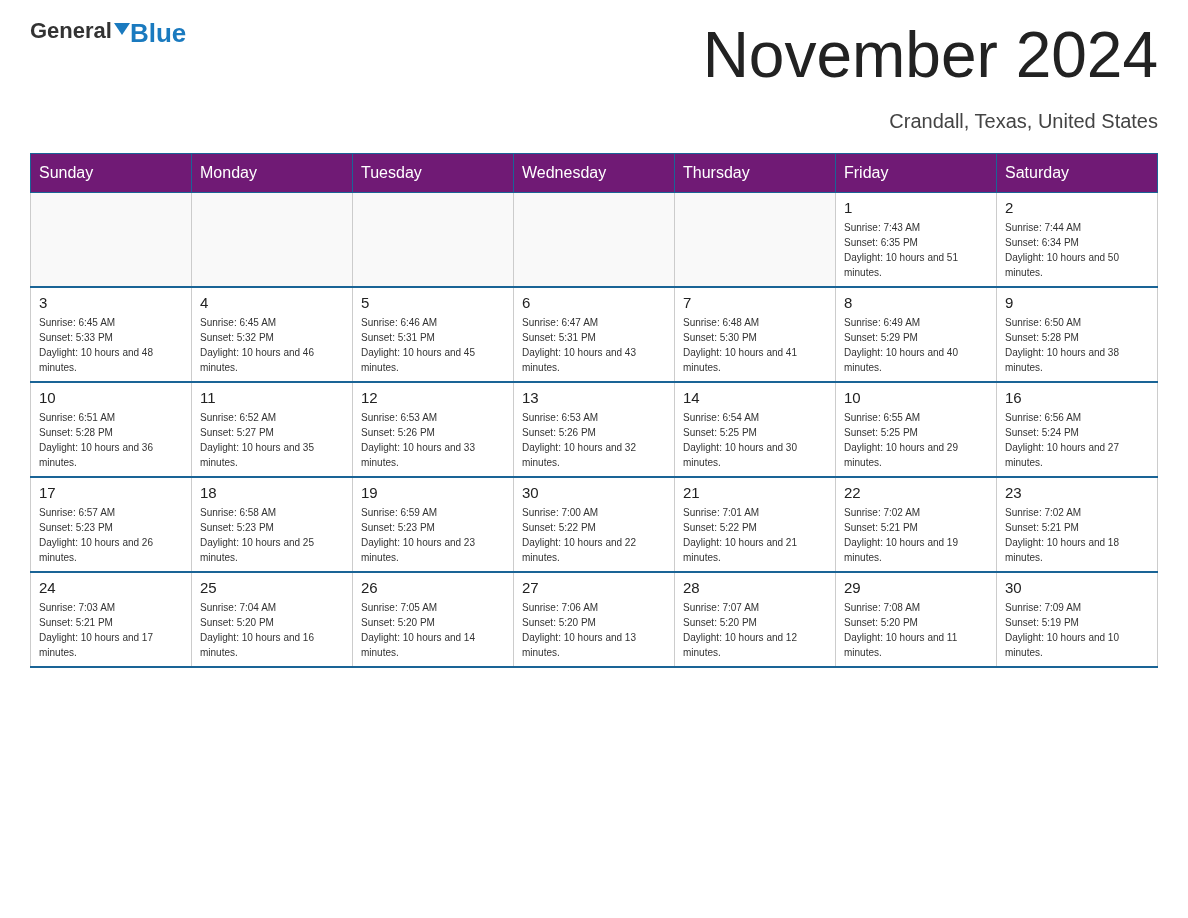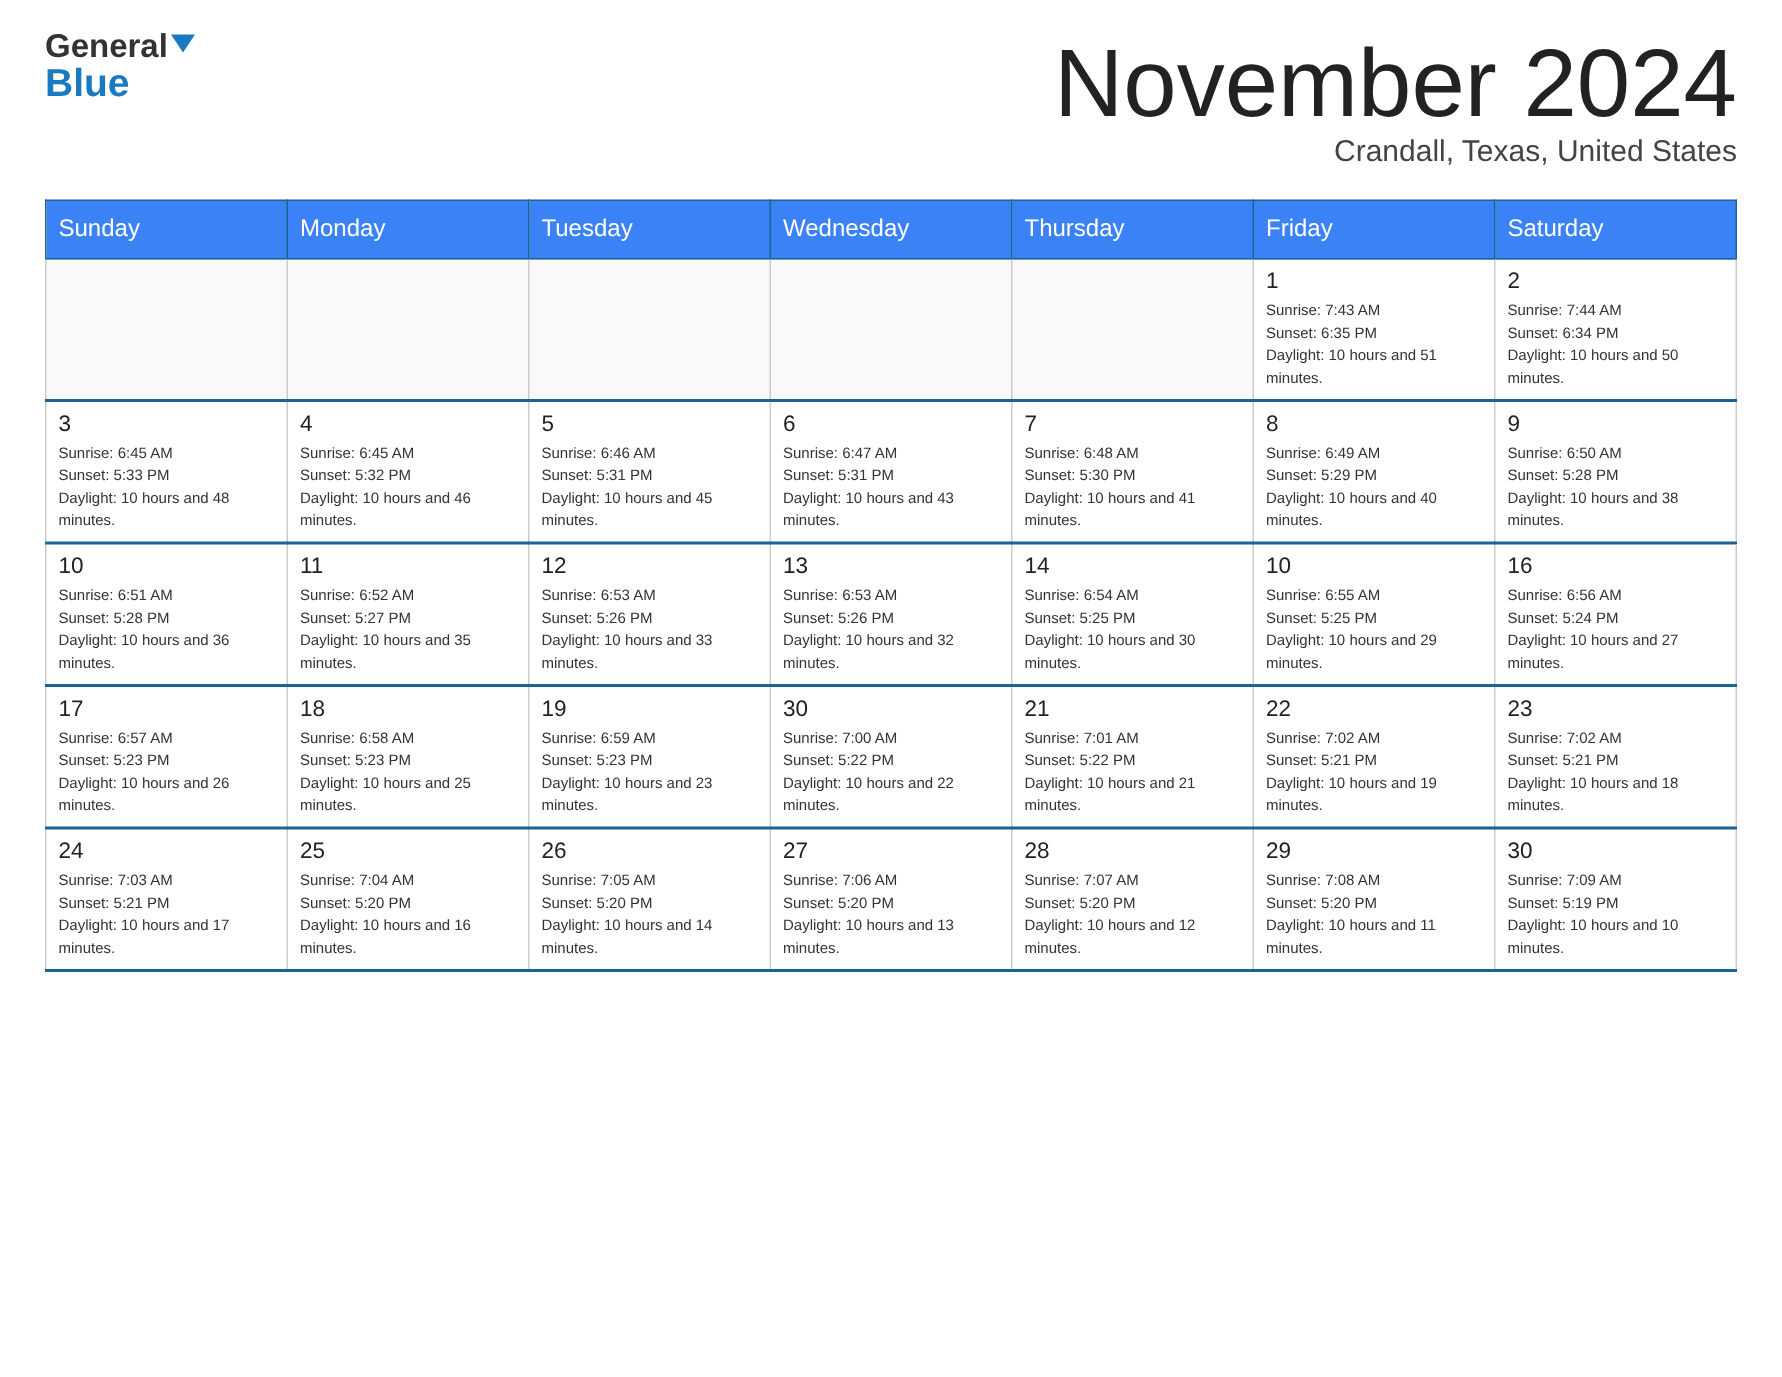--- a/index.html
+++ b/index.html
@@ -11,21 +11,20 @@
       min-height: 918px;
     }
     .header {
       display: flex;
       justify-content: space-between;
       align-items: flex-start;
       margin-bottom: 20px;
     }
     .logo {
       display: flex;
-      flex-direction: column;
       align-items: flex-start;
       justify-content: center;
     }
     .logo-general {
       font-size: 22px;
       font-weight: bold;
       color: #333;
       line-height: 1;
     }
     .logo-blue {
@@ -54,28 +53,28 @@
     }
     .title-block h1 {
       font-size: 64px;
       font-weight: normal;
       color: #222;
       line-height: 1.1;
     }
     .title-block p {
       font-size: 20px;
       color: #444;
-      margin-top: 0;
+      margin-top: 20px;
     }
     table {
       width: 100%;
       border-collapse: collapse;
     }
     thead tr th {
-      background-color: #3b82f6;
+      background-color: #701a75;
       color: #fff;
       font-size: 16px;
       font-weight: normal;
       padding: 10px 8px;
       text-align: left;
       border: 1px solid #1a6496;
     }
     tbody tr td {
       border: 1px solid #ccc;
       vertical-align: top;

